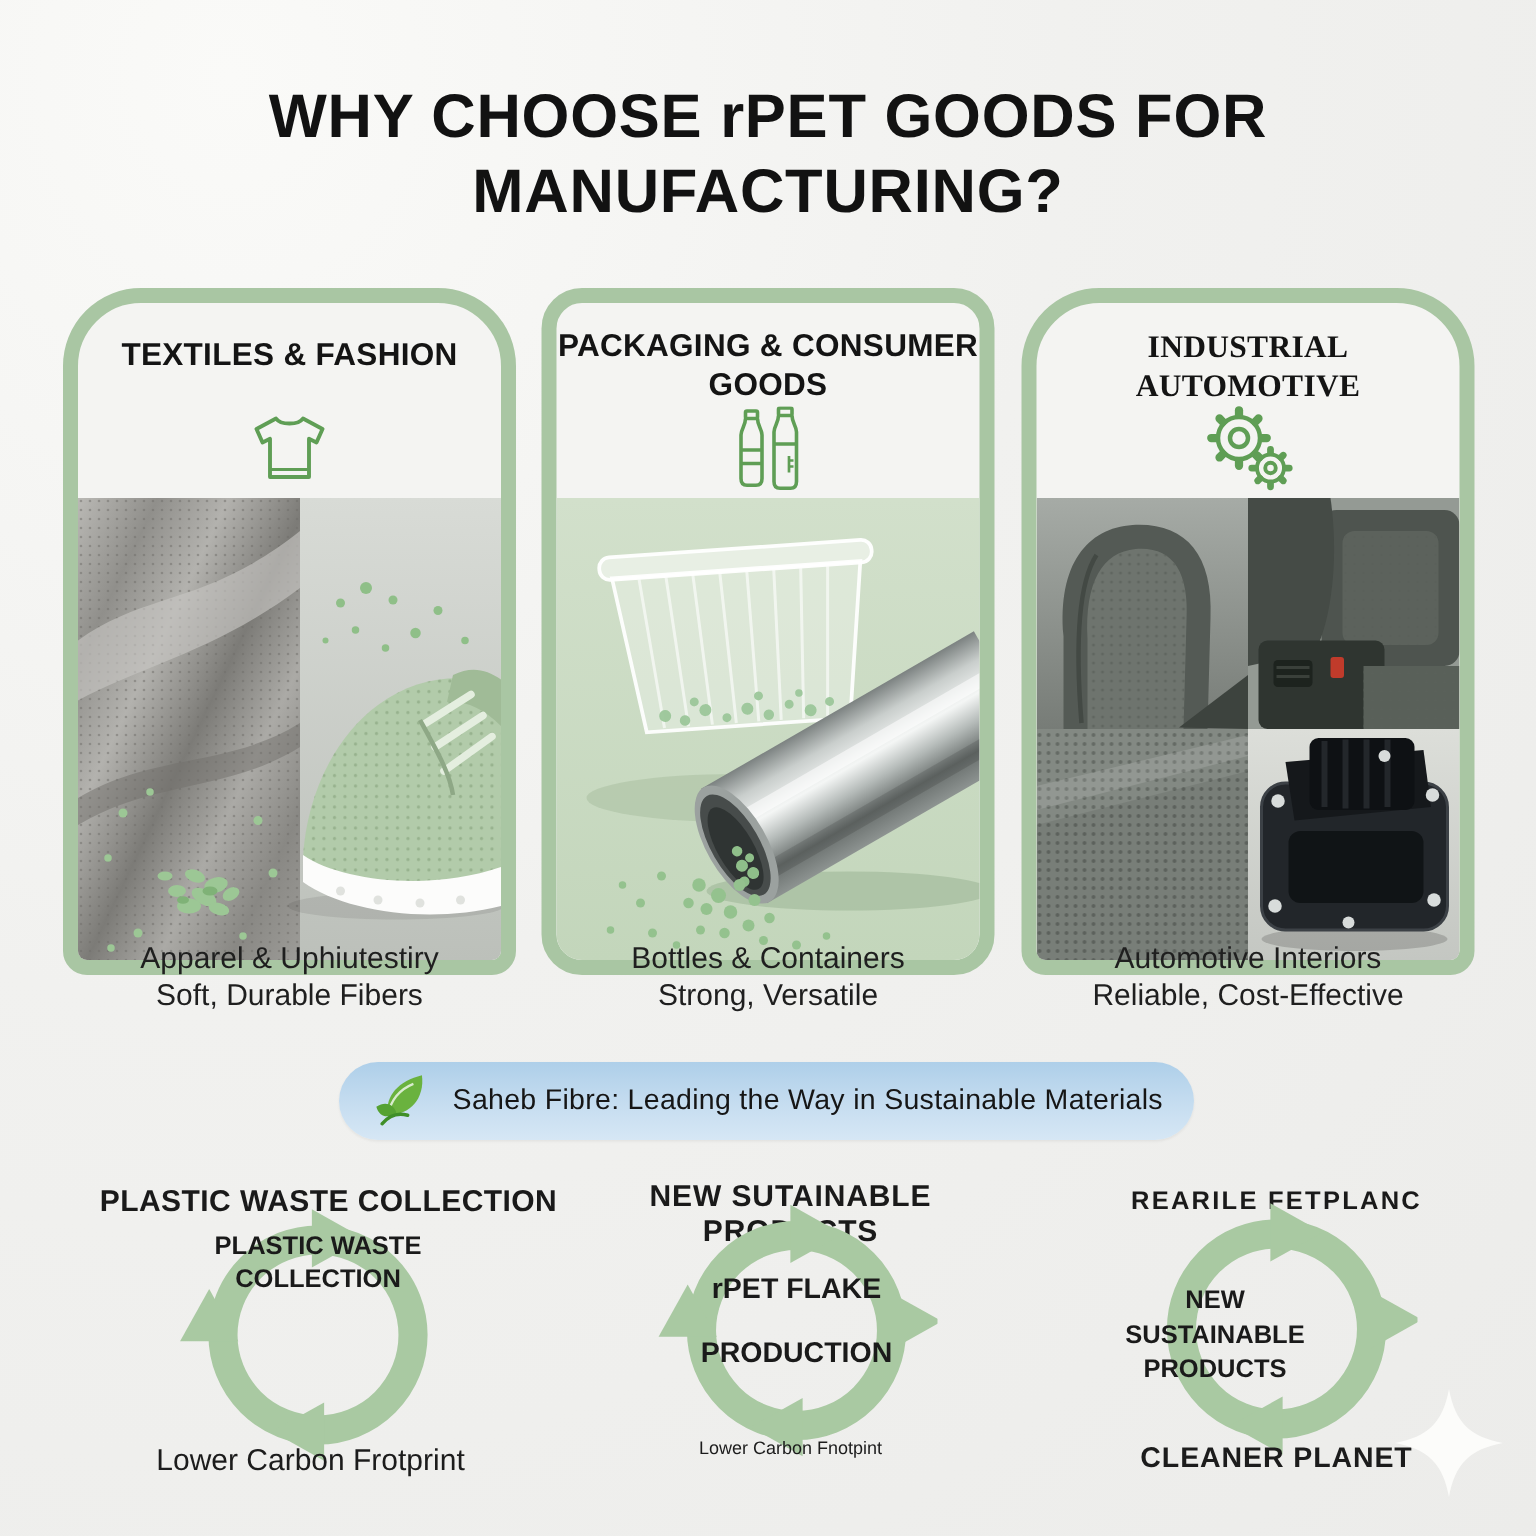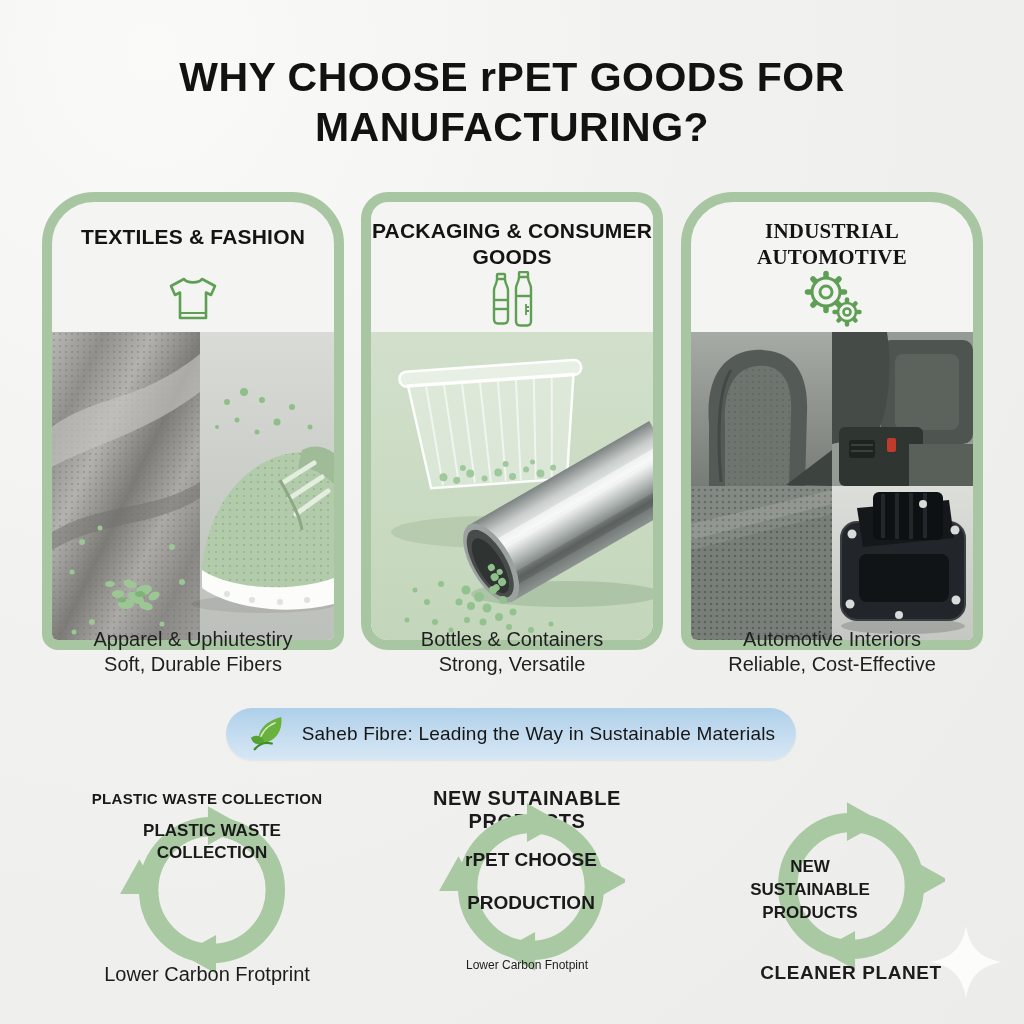--- a/index.html
+++ b/index.html
@@ -39,21 +39,21 @@
     background:linear-gradient(180deg,#aecfe9 0%,#c6ddf0 55%,#d6e7f5 100%);
     display:flex; align-items:center; justify-content:center; gap:13px;
     box-shadow:0 1px 2px rgba(0,0,0,0.06);
   }
   .banner-text { font-size:19px; font-weight:500; color:#161616; letter-spacing:0.2px; }
   .cycle-svg { position:absolute; width:188px; height:168px; }
   .cyc1 { left:118px; top:806px; }
   .cyc2 { left:437px; top:803px; }
   .cyc3 { left:757px; top:802px; }
   .cycle-top-label { position:absolute; text-align:center; font-weight:bold; color:#1a1a1a; }
-  .ctl1 { left:52px;  width:310px; top:790px; font-size:15px; letter-spacing:0.3px; }
+  .ctl1 { left:64px;  width:310px; top:790px; font-size:20px; letter-spacing:0.3px; }
   .ctl2 { left:372px; width:310px; top:787px; font-size:20px; letter-spacing:0.6px; }
   .ctl3 { left:696px; width:310px; top:791px; font-size:17px; letter-spacing:1.5px; }
   .cycle-center { position:absolute; text-align:center; font-weight:bold; color:#1a1a1a; }
   .cc1 { left:132px; width:160px; top:820px; font-size:17px; line-height:1.3; }
   .cc2 { left:451px; width:160px; top:849px; font-size:19px; line-height:1.2; }
   .cc2 .gap { margin-top:20px; }
   .cc3 { left:730px; width:160px; top:856px; font-size:17px; line-height:1.35; }
   .cycle-bottom-label { position:absolute; text-align:center; color:#1c1c1c; }
   .cbl1 { left:52px;  width:310px; top:963px; font-size:20px; }
   .cbl2 { left:372px; width:310px; top:958px; font-size:12px; }
@@ -398,25 +398,26 @@
 
   <div class="cycle-top-label ctl2">NEW SUTAINABLE PRODUCTS</div>
   <svg class="cycle-svg cyc2" viewBox="0 0 184 164">
     <circle cx="92" cy="82" r="62" fill="none" stroke="#a9c9a2" stroke-width="19"></circle>
     <polygon points="88,0 122,19 88,38" fill="#a9c9a2"></polygon>
     <polygon points="96,126 62,145 96,164" fill="#a9c9a2"></polygon>
     <polygon points="144,86 163,52 182,86" fill="#a9c9a2" transform="rotate(90 163 76)"></polygon>
     <polygon points="2,86 21,52 40,86" fill="#a9c9a2"></polygon>
   </svg>
   <div class="cycle-center cc2">
-    <div>rPET CHOOSE</div>
+    <div>rPET FLAKE</div>
     <div class="gap">PRODUCTION</div>
   </div>
   <div class="cycle-bottom-label cbl2">Lower Carbon Fnotpint</div>
 
+  <div class="cycle-top-label ctl3">REARILE FETPLANC</div>
   <svg class="cycle-svg cyc3" viewBox="0 0 184 164">
     <circle cx="92" cy="82" r="62" fill="none" stroke="#a9c9a2" stroke-width="19"></circle>
     <polygon points="88,0 122,19 88,38" fill="#a9c9a2"></polygon>
     <polygon points="96,126 62,145 96,164" fill="#a9c9a2"></polygon>
     <polygon points="144,86 163,52 182,86" fill="#a9c9a2" transform="rotate(90 163 76)"></polygon>
   </svg>
   <div class="cycle-center cc3">
     <div>NEW</div>
     <div>SUSTAINABLE</div>
     <div>PRODUCTS</div>

